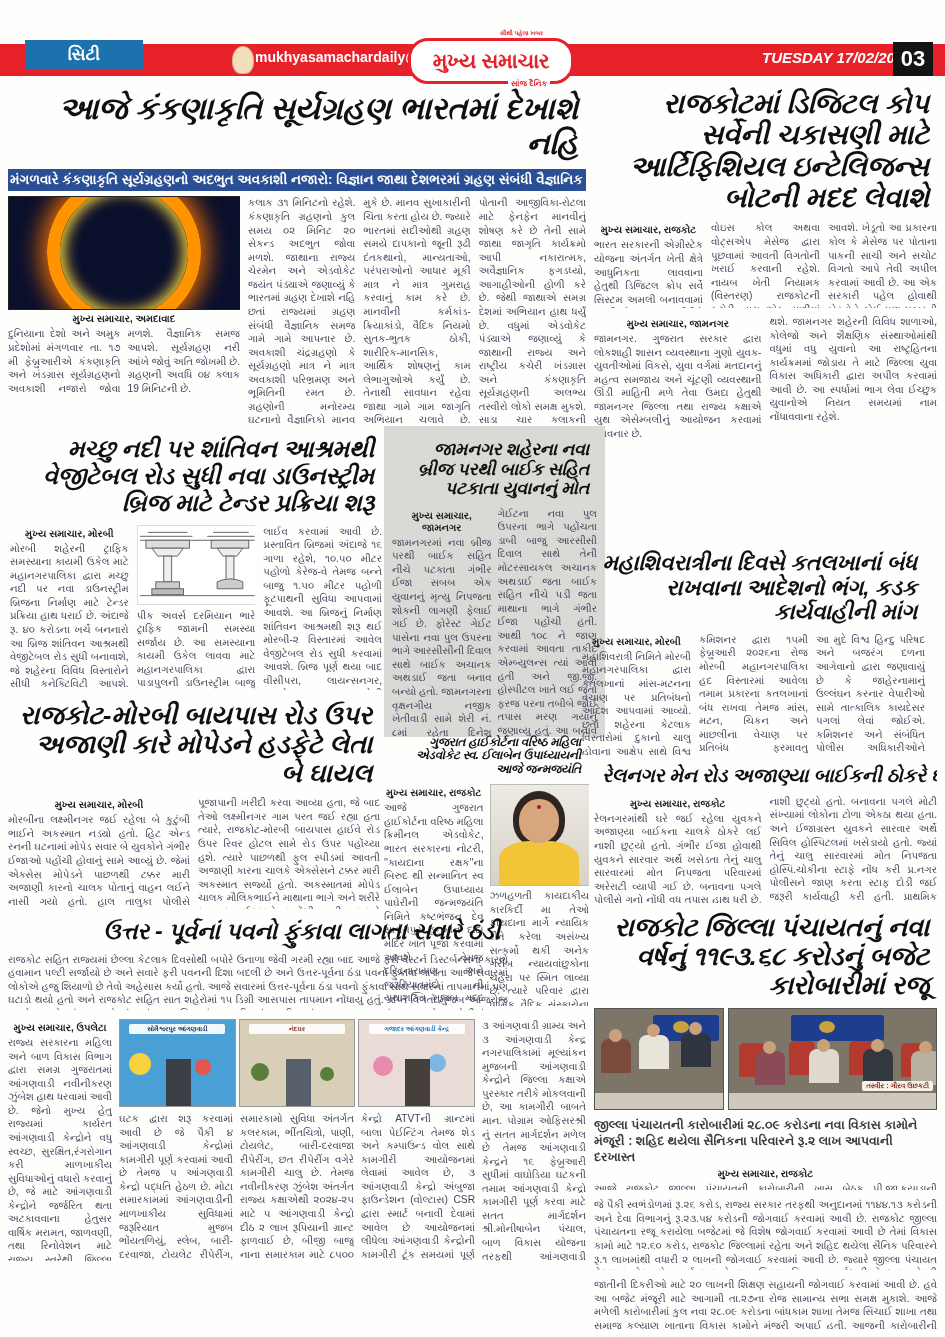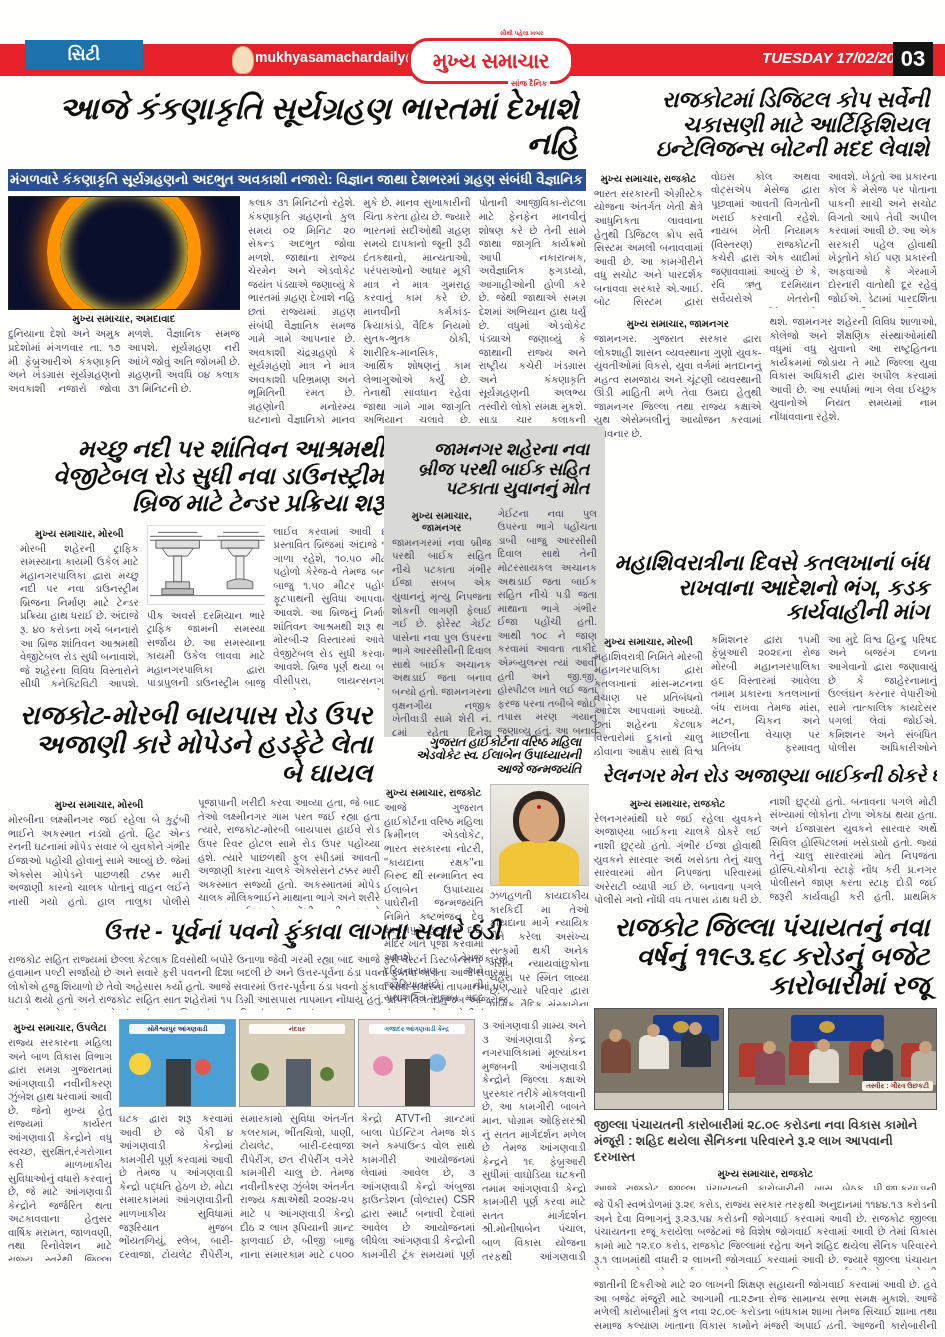--- a/index.html
+++ b/index.html
@@ -84,51 +84,51 @@
 
   <section class="art" style="left:8px;top:84px;width:578px;height:341px;">
     <h1 class="hl" style="font-size:31px;">આજે કંકણાકૃતિ સૂર્યગ્રહણ ભારતમાં દેખાશે નહિ</h1>
     <div class="subbar">મંગળવારે કંકણાકૃતિ સૂર્યગ્રહણનો અદભુત અવકાશી નજારો: વિજ્ઞાન જાથા દેશભરમાં ગ્રહણ સંબંધી વૈજ્ઞાનિક સમજ આપશે</div>
     <div class="row" style="margin-top:5px;height:278px;">
       <div style="width:232px;flex:none;overflow:hidden;">
         <div class="ecl-img">
           <div class="ecl-ring"></div>
         </div>
         <div class="byline">મુખ્ય સમાચાર, અમદાવાદ</div>
-        <div class="body" style="column-count:2;column-gap:7px;height:135px;">દુનિયાના દેશો અને અમુક પ્રદેશોમાં મંગળવાર તા. ૧૭ મી ફેબ્રુઆરીએ કંકણાકૃતિ અને ખંડગ્રાસ સૂર્યગ્રહણનો અવકાશી નજારો જોવા મળશે. વૈજ્ઞાનિક સમજ આપશે. સૂર્યગ્રહણ નરી આંખે જોવું અતિ જોખમી છે. ગ્રહણની અવધિ ૦૪ કલાક ૩૧ મિનિટની છે.</div>
+        <div class="body" style="column-count:2;column-gap:7px;height:135px;">દુનિયાના દેશો અને અમુક પ્રદેશોમાં મંગળવાર તા. ૧૭ મી ફેબ્રુઆરીએ કંકણાકૃતિ અને ખંડગ્રાસ સૂર્યગ્રહણનો અવકાશી નજારો જોવા મળશે. વૈજ્ઞાનિક સમજ આપશે. સૂર્યગ્રહણ નરી આંખે જોવું અતિ જોખમી છે. ગ્રહણની અવધિ ૦૪ કલાક 19 મિનિટની છે.</div>
       </div>
       <div class="c body">કલાક ૩૧ મિનિટનો રહેશે. કંકણાકૃતિ ગ્રહણનો કુલ સમય ૦૨ મિનિટ ૨૦ સેકન્ડ અદભુત જોવા મળશે. જાથાના રાજ્ય ચેરમેન અને એડવોકેટ જયંત પંડ્યાએ જણાવ્યું કે ભારતમાં ગ્રહણ દેખાશે નહિ છતાં રાજ્યમાં ગ્રહણ સંબંધી વૈજ્ઞાનિક સમજ ગામે ગામે આપનાર છે. અવકાશી ચંદ્રગ્રહણો કે સૂર્યગ્રહણો માત્ર ને માત્ર અવકાશી પરિભ્રમણ અને ભૂમિતિની રમત છે. ગ્રહણોની મનોરમ્ય ઘટનાનો વૈજ્ઞાનિકો માનવ કલ્યાણકારી સંશોધનો માટે કરે છે. આ વર્ષે વિશ્વના વૈજ્ઞાનિકો દક્ષિણ</div>
       <div class="c body">મુકે છે. માનવ સુખાકારીની ચિંતા કરતા હોય છે. જ્યારે ભારતમાં સદીઓથી ગ્રહણ સમયે દાપકાનો જૂની રૂઢી દંતકથાનો, માન્યતાઓ, પરંપરાઓનો આધાર મૂકી માત્ર ને માત્ર ગુમરાહ કરવાનું કામ કરે છે. માનવીની કર્મકાંડ-ક્રિયાકાંડો, વૈદિક નિયમો સુતક-ભુતક ઠોકી, શારીરિક-માનસિક, આર્થિક શોષણનું કામ લેભાગુઓએ કર્યું છે. તેનાથી સાવધાન રહેવા જાથા ગામે ગામ જાગૃતિ અભિયાન ચલાવે છે. વિજ્ઞાને સાબિત કરી આપ્યું છે કે ગ્રહો કે ગ્રહણો માનવજીવનને અસરકર્તા નથી કે જીવન પદ્ધતિ ઉપર કોઈ જ અસર</div>
       <div class="c body">પોતાની આજીવિકા-રોટલા માટે ફેનફેન માનવીનું શોષણ કરે છે તેની સામે જાથા જાગૃતિ કાર્યક્રમો આપી નકારાત્મક, અવૈજ્ઞાનિક ફગડધ્યો, આગાહીઓની હોળી કરે છે. જેથી જાથાએ સમગ્ર દેશમાં અભિયાન હાથ ધર્યું છે. વધુમાં એડવોકેટ પંડ્યાએ જણાવ્યું કે જાથાની રાજ્ય અને રાષ્ટ્રીય કચેરી ખંડગ્રાસ અને કંકણાકૃતિ સૂર્યગ્રહણની અલભ્ય તસ્વીરો લોકો સમક્ષ મુકશે. સાડા ચાર કલાકની ગ્રહણની ગતિવિધિ ટી.વી. ઉપર અદભુત જોવા મળશે. ગ્રહણ કેવી રીતે થાય છે તે નજરોનજર બતાવવામાં આવે છે. રાજ્યમાં જાથાની રાજ્ય કચેરી અને પ્રાદેશિક કચેરી તેની શાખાઓ ગ્રહણ સંબંધી જાણકારી, લોકજાગરણ કરવા કાર્યક્રમો આપનાર છે. લેભાગુઓના ફગડધ્યો અને પંચાગનું ગતકડું મુકવામાં આવે છે કે ભારતમાં ગ્રહણ દેખાશે નહિ એટલે ગ્રહણ પાળવાનું નથી. આ એક પ્રકારનું ગતકડું જ છે. ફગડધ્યોનો, લેભાગુઓનો, આગાહીકારોનો વિશ્વાસ કરવો નહિ.</div>
     </div>
   </section>
 
   <section class="art" style="left:594px;top:80px;width:343px;height:228px;">
-    <h2 class="hl" style="font-size:22px;">રાજકોટમાં ડિજિટલ કોપ સર્વેની ચકાસણી માટે આર્ટિફિશિયલ ઇન્ટેલિજન્સ બોટની મદદ લેવાશે</h2>
+    <h2 class="hl" style="font-size:28px;">રાજકોટમાં ડિજિટલ કોપ સર્વેની ચકાસણી માટે આર્ટિફિશિયલ ઇન્ટેલિજન્સ બોટની મદદ લેવાશે</h2>
     <div class="row" style="margin-top:5px;height:168px;">
       <div class="c">
         <div class="byline">મુખ્ય સમાચાર, રાજકોટ</div>
         <div class="body">ભારત સરકારની એગ્રીસ્ટેક યોજના અંતર્ગત ખેતી ક્ષેત્રે આધુનિકતા લાવવાના હેતુથી ડિજિટલ ક્રોપ સર્વે સિસ્ટમ અમલી બનાવવામાં આવી છે. આ કામગીરીને વધુ સચોટ અને પારદર્શક બનાવવા સરકારે એ.આઈ. બોટ સિસ્ટમ દ્વારા વેરિફિકેશનની પ્રક્રિયા હાથ ધરી છે. આ નવી વ્યવસ્થા હેઠળ રાજકોટ જિલ્લાના ખેડૂતોએ ઓટોમેટેડ</div>
       </div>
       <div class="c body">વોઇસ કોલ અથવા વોટ્સએપ મેસેજ દ્વારા પૂછવામાં આવતી વિગતોની ખરાઈ કરવાની રહેશે. નાયબ ખેતી નિયામક (વિસ્તરણ) રાજકોટની કચેરી દ્વારા એક યાદીમાં જણાવવામાં આવ્યું છે કે, રવિ ઋતુ દરમિયાન સર્વેયરોએ ખેતરોની મુલાકાત લઈને જીઓ-ટેગિંગ સાથે પાકની જે વિગતો મોબાઈલ એપ્લિકેશનમાં નોંધવી છે, તેની મોકડ્રાઈ મકાસવા માટે એ.આઈ. ટેક્નોલોજીનો ઉપયોગ થઈ રહ્યો છે. જે ખેડૂતોનો સર્વે પૂર્ણ થયો છે તેમનો ફોન કે મેસેજથી સંપર્ક કરીને તેમના ખેતર અને પાક સંબંધિત માહિતીની ખરાઈ કરવામાં</div>
       <div class="c body">આવશે. ખેડૂતો આ પ્રકારના કોલ કે મેસેજ પર પોતાના પાકની સાચી અને સચોટ વિગતો આપે તેવી અપીલ કરવામાં આવી છે. આ એક સરકારી પહેલ હોવાથી ખેડૂતોને કોઈ પણ પ્રકારની અફવાઓ કે ગેરમાર્ગે દોરનારી વાતોથી દૂર રહેવું જોઈએ. ડેટામાં પારદર્શિતા આવવાથી ભવિષ્યમાં ખેડૂતોને સરકારી યોજનાઓના લાભો વધુ ઝડપથી મળી શકશે. રાજકોટ જિલ્લાના તમામ ખેડૂતોને આ ડિજિટલ અભિયાનમાં સહયોગ આપવા અને સરકારી પ્રક્રિયાઓ પ્રત્યે જાગૃત રહેવા અપીલ કરવામાં આવી છે.</div>
     </div>
   </section>
 
   <section class="art" style="left:594px;top:311px;width:343px;height:229px;">
     <div class="row" style="margin-top:4px;height:160px;">
       <div class="c">
         <div class="byline">મુખ્ય સમાચાર, જામનગર</div>
         <div class="body">જામનગર. ગુજરાત સરકાર દ્વારા લોકશાહી શાસન વ્યવસ્થાના ગુણો યુવક-યુવતીઓમાં વિકસે, યુવા વર્ગમાં મતદાનનું મહત્વ સમજાય અને ચૂંટણી વ્યવસ્થાની ઊંડી માહિતી મળે તેવા ઉમદા હેતુથી જામનગર જિલ્લા તથા રાજ્ય કક્ષાએ યુથ એસેમ્બલીનું આયોજન કરવામાં આવનાર છે.</div>
       </div>
       <div class="c body">થશે. જામનગર શહેરની વિવિધ શાળાઓ, કોલેજો અને શૈક્ષણિક સંસ્થાઓમાંથી વધુમાં વધુ યુવાનો આ રાષ્ટ્રહિતના કાર્યક્રમમાં જોડાય તે માટે જિલ્લા યુવા વિકાસ અધિકારી દ્વારા અપીલ કરવામાં આવી છે. આ સ્પર્ધામાં ભાગ લેવા ઈચ્છુક યુવાનોએ નિયત સમયમાં નામ નોંધાવવાના રહેશે.</div>
     </div>
   </section>
 
-  <section class="art" style="left:20px;top:428px;width:372px;height:262px;">
+  <section class="art" style="left:10px;top:428px;width:372px;height:262px;">
     <h2 class="hl" style="font-size:24px;">મચ્છુ નદી પર શાંતિવન આશ્રમથી વેજીટેબલ રોડ સુધી નવા ડાઉનસ્ટ્રીમ બ્રિજ માટે ટેન્ડર પ્રક્રિયા શરૂ</h2>
     <div class="row" style="margin-top:4px;height:192px;">
       <div class="c">
         <div class="byline">મુખ્ય સમાચાર, મોરબી</div>
         <div class="body">મોરબી શહેરની ટ્રાફિક સમસ્યાના કાયમી ઉકેલ માટે મહાનગરપાલિકા દ્વારા મચ્છુ નદી પર નવા ડાઉનસ્ટ્રીમ બ્રિજના નિર્માણ માટે ટેન્ડર પ્રક્રિયા હાથ ધરાઈ છે. અંદાજે રૂ. ૪૦ કરોડના ખર્ચે બનનારો આ બ્રિજ શાંતિવન આશ્રમથી વેજીટેબલ રોડ સુધી બનાવાશે, જે શહેરના વિવિધ વિસ્તારોને સીધી કનેક્ટિવિટી આપશે. મોરબી શહેરના મધ્યમાંથી પસાર થતી મચ્છુ નદી પર હાલ એક આવન અને એક જાવન માટેના બ્રિજ ઉપલબ્ધ હોવાથી સમગ્ર શહેરનો ટ્રાફિક આ જ માર્ગ પરથી પસાર થાય છે. પરિણામે શહેરમાં ખાસ કરીને</div>
       </div>
       <div class="c">
         <svg class="diagram" viewBox="0 0 120 78">
           <g stroke="#666" stroke-width="1" fill="none">
             <line x1="2" y1="14" x2="118" y2="14"></line>
@@ -158,21 +158,21 @@
     <h3 class="hl" style="font-size:17.5px;">જામનગર શહેરના નવા બ્રીજ પરથી બાઈક સહિત પટકાતા યુવાનનું મોત</h3>
     <div class="row" style="margin-top:3px;height:238px;gap:6px;">
       <div class="c">
         <div class="byline">મુખ્ય સમાચાર, જામનગર</div>
         <div class="body">જામનગરમાં નવા બ્રીજ પરથી બાઈક સહિત નીચે પટકાતા ગંભીર ઈજા સબબ એક યુવાનનું મૃત્યુ નિપજતા શોકની લાગણી ફેલાઈ ગઈ છે. ફોરેસ્ટ ગેઈટ પાસેના નવા પુલ ઉપરના ભાગે આરસીસીની દિવાલ સાથે બાઈક અચાનક અથડાઈ જતા બનાવ બન્યો હતો. જામનગરના વૃક્ષનગીય નજીક ખેતીવાડી સામે શેરી નં. ૮માં રહેતા દિનેશ વેલજીભાઈ રાઠોડ ઉ.વ.૨૧.નામનો યુવાન રાત્રીના પોતાની મોટરસાયકલ નં. જીજે૧૦સીએચ-૬૬૭૫ ચલાવીને તેના ઘરેથી ગુલાબનગર તરફ અંબર ચોકડીથી વિકટોરિયા પુલ સુધીના નવા પુલ પર ફુલસ્પીડે ચલાવીને જતો હતો.દરમ્યાન ફોરેસ્ટ ઓફીસ</div>
       </div>
       <div class="c body">ગેઈટના નવા પુલ ઉપરના ભાગે પહોંચતા ડાબી બાજુ આરસીસી દિવાલ સાથે તેની મોટરસાયકલ અચાનક અથડાઈ જતા બાઈક સહિત નીચે પડી જતા માથાના ભાગે ગંભીર ઈજા પહોંચી હતી. આથી ૧૦૮ ને જાણ કરવામાં આવતા તાકીદે એમ્બ્યુલન્સ ત્યાં આવી હતી અને જી.જી. હોસ્પીટલ ખાતે લઈ જતા ફરજ પરના તબીબે જોઈ તપાસ મરણ ગયાનું જણાવ્યુ હતું. આ બનાવ અંગે ખેતીવાડી સામે રહેતા વેલજી દેવાભાઈ રાઠોડ દ્વારા સીટી-બી ડીવીઝનમાં મોડી રાત્રીના જાહેર કર્યું હતું જેના આધારે પીએસઆઈ મોઢવાડીયા તપાસ ચલાવી રહ્યા છે. યુવાનના મૃત્યુના બનાવથી પરિવારજનોમાં શોકની લાગણી ફેલાઈ ગઈ હતી.</div>
     </div>
   </section>
 
-  <section class="art" style="left:594px;top:543px;width:343px;height:212px;">
+  <section class="art" style="left:582px;top:543px;width:343px;height:212px;">
     <h2 class="hl" style="font-size:22px;">મહાશિવરાત્રીના દિવસે કતલખાનાં બંધ રાખવાના આદેશનો ભંગ, કડક કાર્યવાહીની માંગ</h2>
     <div class="row" style="margin-top:4px;height:152px;">
       <div class="c">
         <div class="byline">મુખ્ય સમાચાર, મોરબી</div>
         <div class="body">મહાશિવરાત્રી નિમિતે મોરબી મહાનગરપાલિકા દ્વારા કતલખાનાં માંસ-મટનના વેચાણ પર પ્રતિબંધનો આદેશ આપવામાં આવ્યો. છતાં શહેરના કેટલાક વિસ્તારોમાં દુકાનો ચાલુ હોવાના આક્ષેપ સાથે વિશ્વ હિન્દુ પરિષદ અને બજરંગ દળ દ્વારા કડક કાર્યવાહીની માંગ ઉઠાવવામાં આવી છે. મહાશિવરાત્રીના પવિત્ર દિવસે શહેરમાં ધાર્મિક ભાવનાઓને ધ્યાનમાં રાખી મોરબી મહાનગરપાલિકાના</div>
       </div>
       <div class="c body">કમિશનર દ્વારા ૧૫મી ફેબ્રુઆરી ૨૦૨૬ના રોજ મોરબી મહાનગરપાલિકા હદ વિસ્તારમાં આવેલા તમામ પ્રકારના કતલખાનાં બંધ રાખવા તેમજ માંસ, મટન, ચિકન અને માછલીના વેચાણ પર પ્રતિબંધ ફરમાવતુ જાહેરનામુ બહાર પાડવામાં આવ્યું હતું. છતાં કેટલાક વિસ્તારોમાં દુકાનો, કતલખાનાં અને લારીઓ ચાલુ હોવાના આક્ષેપો સામે આવ્યા છે. આ બાબતને લઈ ધાર્મિક લાગણીઓને ઠેસ પહોંચાડવાનો આક્ષેપ કરવામાં આવ્યો છે.</div>
       <div class="c body">આ મુદે વિશ્વ હિન્દુ પરિષદ અને બજરંગ દળના આગેવાનો દ્વારા જણાવાયું છે કે જાહેરનામાનું ઉલ્લંઘન કરનાર વેપારીઓ સામે તાત્કાલિક કાયદેસર પગલાં લેવાં જોઈએ. કમિશનર અને સંબંધિત પોલીસ અધિકારીઓને લેખિત રજૂઆત કરી કડકમાં કડક કાર્યવાહી તથા ગુનો નોંધવાની માંગ કરવામાં આવી છે. હાલ આ મામલો શહેરમાં ચર્ચાનો વિષય બન્યો છે અને સંબંધિત તંત્ર દ્વારા આગળની કાર્યવાહી અંગે નિર્ણય લેવાશે.</div>
     </div>
   </section>

